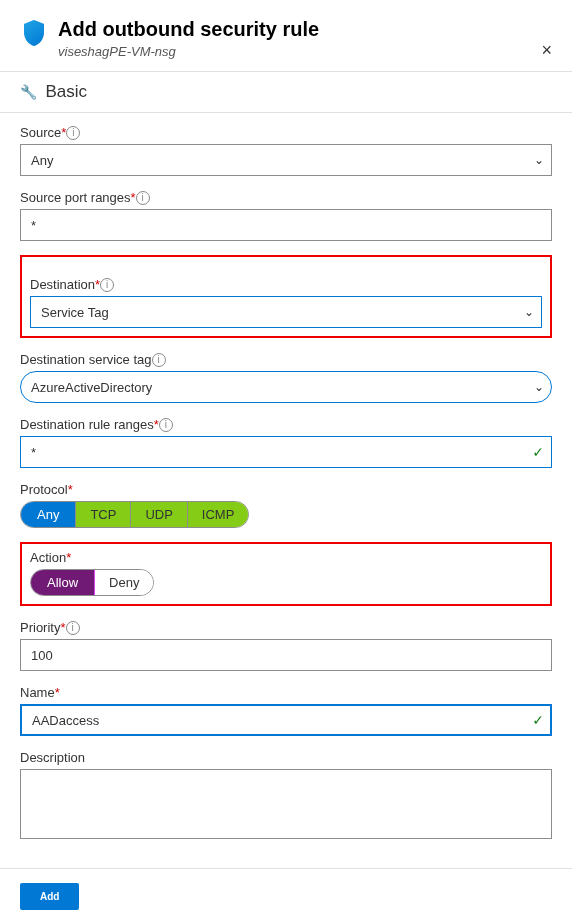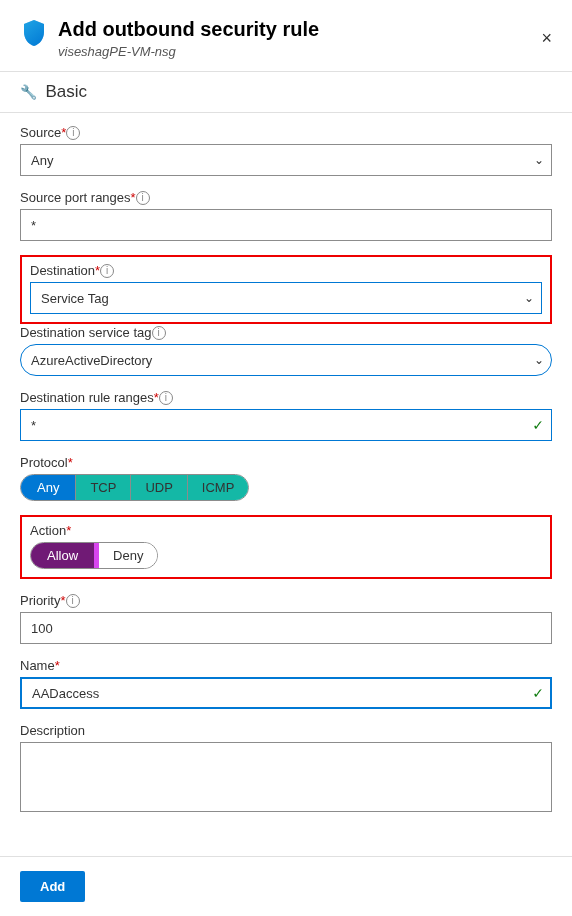--- a/index.html
+++ b/index.html
@@ -19,21 +19,21 @@
       flex-direction: column;
       position: relative;
     }
     .header {
       padding: 16px 20px 0 20px;
       border-bottom: 1px solid #e0e0e0;
       padding-bottom: 12px;
     }
     .header-top {
       display: flex;
-      align-items: center;
+      align-items: flex-end;
       justify-content: space-between;
     }
     .header-left {
       display: flex;
       align-items: flex-start;
       gap: 10px;
     }
     .shield-icon {
       width: 28px;
       height: 28px;
@@ -150,22 +150,22 @@
       top: 50%;
       transform: translateY(-50%);
       color: #107c10;
       font-size: 14px;
     }
     .form-input-with-check input {
       padding-right: 28px;
     }
     .destination-group {
       border: 2px solid #e00;
-      padding: 6px 8px 8px 8px;
-      margin-bottom: 1px;
+      padding: 20px 8px 8px 8px;
+      margin-bottom: 14px;
     }
     .action-group {
       border: 2px solid #e00;
       padding: 6px 8px 8px 8px;
       margin-bottom: 14px;
     }
     .protocol-toggle-wrapper {
       display: flex;
       align-items: center;
       border: 1px solid #8c8c8c;
@@ -176,21 +176,21 @@
     .ptog-any {
       background: #0078d4;
       color: #fff;
       padding: 5px 16px;
       font-size: 13px;
       cursor: pointer;
       border: none;
       outline: none;
     }
     .ptog-other {
-      background: #14b8a6;
+      background: #84cc16;
       color: #333;
       padding: 5px 14px;
       font-size: 13px;
       cursor: pointer;
       border: none;
       border-left: 1px solid #8c8c8c;
       outline: none;
     }
     
     .action-toggle-wrapper {
@@ -210,21 +210,21 @@
       border: none;
       outline: none;
     }
     .atog-deny {
       background: #fff;
       color: #333;
       padding: 5px 14px;
       font-size: 13px;
       cursor: pointer;
       border: none;
-      border-left: 5px solid #d946ef;
+      border-left: 1px solid #d946ef;
       outline: none;
     }
     .form-textarea {
       width: 100%;
       border: 1px solid #8c8c8c;
       padding: 6px 10px;
       font-size: 13px;
       color: #333;
       background: #fff;
       height: 70px;
@@ -235,21 +235,21 @@
     .footer {
       padding: 14px 20px;
       border-top: 1px solid #e0e0e0;
       background: #fff;
     }
     .add-btn {
       background: #0078d4;
       color: #fff;
       border: none;
       padding: 8px 20px;
-      font-size: 13px;
+      font-size: 10px;
       font-weight: 600;
       cursor: pointer;
       border-radius: 2px;
     }
     .input-blue-border {
       border: 1px solid #0078d4 !important;
     }
     .input-active {
       border: 2px solid #0078d4 !important;
     }

